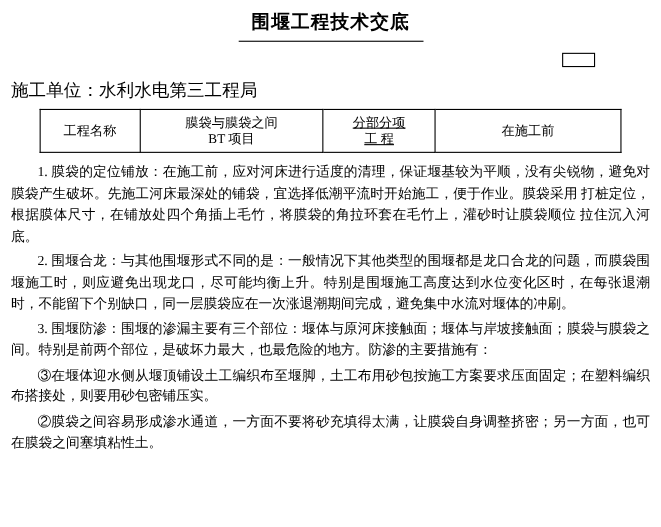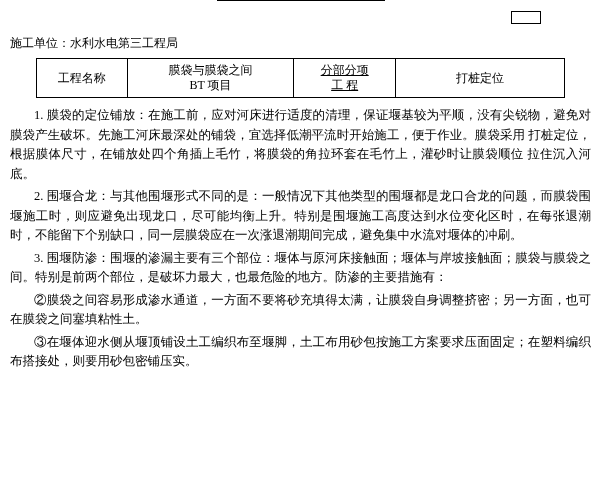--- a/index.html
+++ b/index.html
@@ -42,21 +42,21 @@
   .small-box {
     position: absolute;
     right: 60px;
     top: 0px;
     width: 30px;
     height: 13px;
     border: 1px solid #000;
     box-sizing: border-box;
   }
   .unit-line {
-    font-size: 12px;
+    font-size: 16px;
     margin: 2px 0 6px 10px;
     white-space: nowrap;
   }
   .unit-label {
     display: inline-block;
   }
   .unit-value {
     display: inline-block;
     font-weight: normal;
   }
@@ -94,20 +94,21 @@
   }
   p.indent {
     text-indent: 24px;
   }
 </style>
 </head>
 <body>
 
 <div class="page">
 
+  <div class="doc-title">围堰工程技术交底</div>
   <div class="title-rule"></div>
 
   <div class="small-box-row">
     <div class="small-box"></div>
   </div>
 
   <div class="unit-line">
     <span class="unit-label">施工单位：</span><span class="unit-value">水利水电第三工程局</span>
   </div>
 
@@ -116,26 +117,26 @@
         <tr>
       <td class="col-a">工程名称</td>
       <td class="col-b">
         <div>膜袋与膜袋之间</div>
         <div>BT 项目</div>
       </td>
       <td class="col-c">
         <div>分部分项</div>
         <div>工        程</div>
       </td>
-      <td class="col-d">打桩定位</td>
+      <td class="col-d">在施工前</td>
     </tr>
   </tbody>
     </table>
 
   <div class="body-wrap">
     <p class="para indent">1. 膜袋的定位铺放：在施工前，应对河床进行适度的清理，保证堰基较为平顺，没有尖锐物，避免对膜袋产生破坏。先施工河床最深处的铺袋，宜选择低潮平流时开始施工，便于作业。膜袋采用 打桩定位，根据膜体尺寸，在铺放处四个角插上毛竹，将膜袋的角拉环套在毛竹上，灌砂时让膜袋顺位 拉住沉入河底。</p>
     <p class="para indent">2. 围堰合龙：与其他围堰形式不同的是：一般情况下其他类型的围堰都是龙口合龙的问题，而膜袋围堰施工时，则应避免出现龙口，尽可能均衡上升。特别是围堰施工高度达到水位变化区时，在每张退潮时，不能留下个别缺口，同一层膜袋应在一次涨退潮期间完成，避免集中水流对堰体的冲刷。</p>
     <p class="para indent">3. 围堰防渗：围堰的渗漏主要有三个部位：堰体与原河床接触面；堰体与岸坡接触面；膜袋与膜袋之间。特别是前两个部位，是破坏力最大，也最危险的地方。防渗的主要措施有：</p>
+    <p class="para indent">③在堰体迎水侧从堰顶铺设土工编织布至堰脚，土工布用砂包按施工方案要求压面固定；在塑料编织布搭接处，则要用砂包密铺压实。</p>
     <p class="para indent">②膜袋之间容易形成渗水通道，一方面不要将砂充填得太满，让膜袋自身调整挤密；另一方面，也可在膜袋之间塞填粘性土。</p>
-    <p class="para indent">③在堰体迎水侧从堰顶铺设土工编织布至堰脚，土工布用砂包按施工方案要求压面固定；在塑料编织布搭接处，则要用砂包密铺压实。</p>
   </div>
 
 </div>
 
 </body></html>

